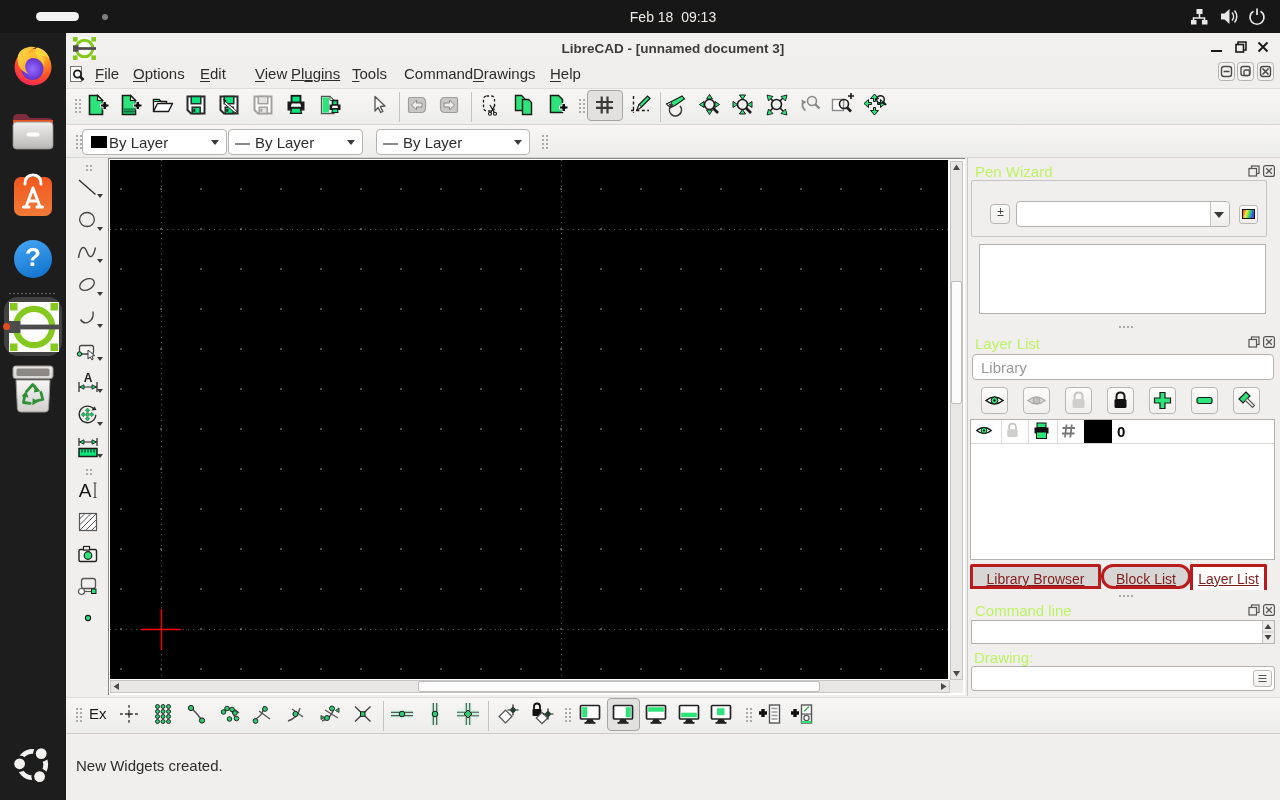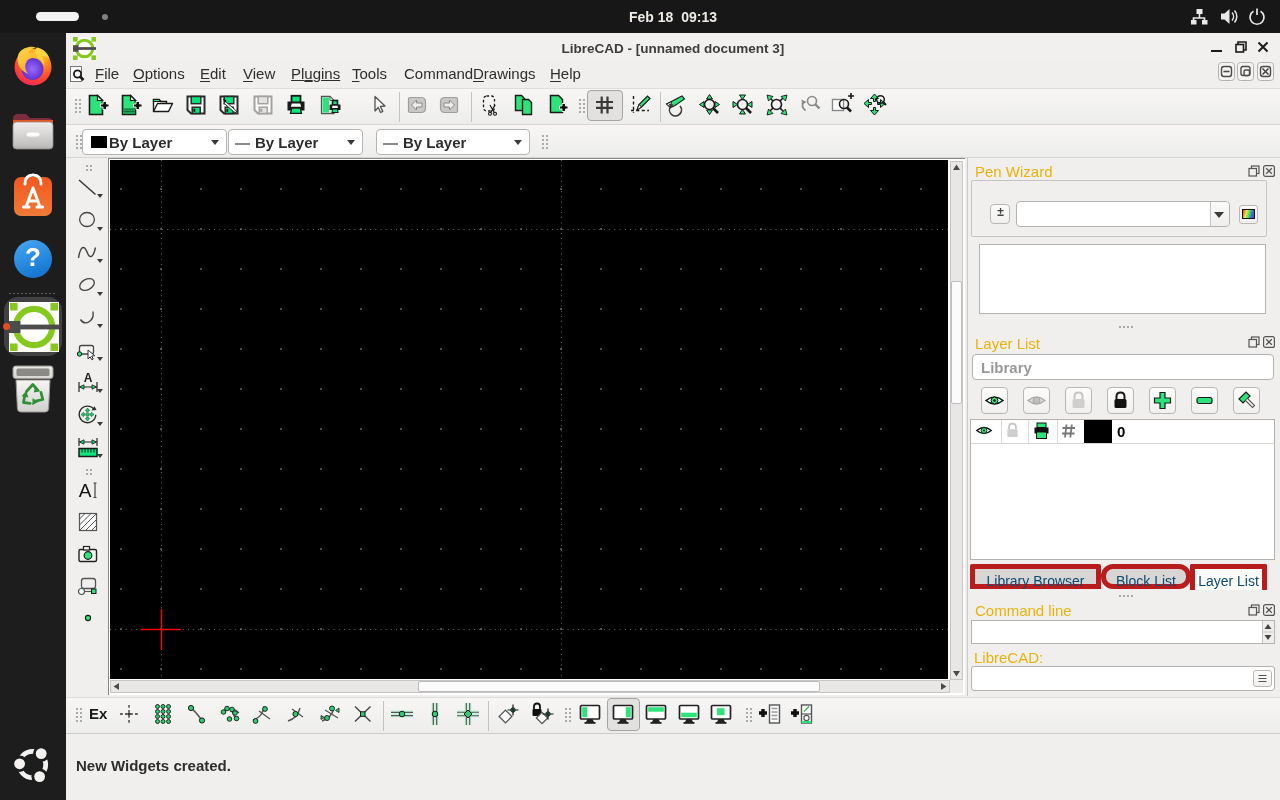--- a/index.html
+++ b/index.html
@@ -1,18 +1,18 @@
 <!DOCTYPE html>
 <html><head>
 <meta charset="utf-8">
 <style>
 * { margin:0; padding:0; box-sizing:border-box; }
 html,body { width:1280px; height:800px; overflow:hidden; }
 body { font-family:"Liberation Sans", sans-serif; background:#171717; position:relative; }
-.abs { position:absolute;font-weight:bold; }
+.abs { position:absolute; }
 svg { position:absolute; overflow:visible; }
 
 #topbar { left:0; top:0; width:1280px; height:33px; background:#171717; }
 #pill { left:36px; top:12px; width:43px; height:9px; background:#f2f2f2; border-radius:5px; }
 #wsdot { left:102px; top:14px; width:6px; height:6px; background:#808080; border-radius:50%; }
 #clock { left:66px; top:0; width:1214px; height:33px; line-height:34px; text-align:center; color:#eeebe7; font-size:14px; }
 
 #dock { left:0; top:33px; width:66px; height:767px; background:#1d1d1d; }
 
 #win { left:66px; top:33px; width:1214px; height:767px; background:#f0efee; font-size:0; }
@@ -34,25 +34,25 @@
 .vsep { position:absolute; width:1px; background:#c4c3c2; }
 
 #toolcol { left:66px; top:158px; width:44px; height:538px; background:#f0efee; }
 .dd { position:absolute; width:0; height:0; border-left:3.5px solid transparent; border-right:3.5px solid transparent; border-top:4.5px solid #3a3a3a; }
 
 #mdiborder { left:41px; top:125px; width:926px; height:571px; background:#fff; border-top:1px solid #888; border-left:1px solid #888; }
 #canvas { left:44px; top:128px; width:838px; height:517px; background:#000; }
 
 .sbtrack { position:absolute; background:#e8e7e6; border:1px solid #c6c5c4; }
 .sbslider { position:absolute; background:#fbfbfb; border:1px solid #bebdbc; border-radius:2px; }
-.ptitle { position:absolute; font-size:15px; color:#eab308; }
+.ptitle { position:absolute; font-size:15px; color:#bef264; }
 .whitebox { position:absolute; background:#fff; border:1px solid #b4b3b2; }
 .inputbox { position:absolute; background:#fff; border:1px solid #b4b3b2; border-radius:4px; }
 .tbtn { position:absolute; background:linear-gradient(#fcfcfb,#f0efee); border:1px solid #b8b7b6; border-radius:4px; }
-.tab { position:absolute; height:25px; line-height:25px; font-size:14px; color:#0c4a6e; text-align:center; border:5px solid #b91c1c; background:#d7d6d5; border-radius:2px 2px 0 0; }
+.tab { position:absolute; height:25px; line-height:25px; font-size:14px; color:#7f1d1d; text-align:center; border:3px solid #b91c1c; background:#d7d6d5; border-radius:2px 2px 0 0;text-decoration:underline; }
 .tab.active { background:#fdfdfc; border-bottom:none; height:26px; }
 
 #snapbar { left:66px; top:697px; width:1214px; height:37px; background:linear-gradient(#f7f6f5,#ededec); border-top:1px solid #dedddc; border-bottom:1px solid #cccbca; }
 #statusarea { left:66px; top:734px; width:1214px; height:66px; background:#f0efee; }
 </style>
 </head>
 <body>
 <div id="topbar" class="abs"></div>
 <div id="pill" class="abs"></div>
 <div id="wsdot" class="abs"></div>
@@ -215,21 +215,21 @@
 
 <svg style="left:70px;top:66px;" width="14" height="16" viewBox="0 0 14 16">
   <rect x="0.5" y="0.5" width="11" height="15" fill="#fdfdfd" stroke="#777" stroke-width="1"></rect>
   <circle cx="7.5" cy="8" r="3.6" stroke="#1a1a1a" stroke-width="1.8" fill="none"></circle>
   <line x1="10" y1="10.5" x2="13.5" y2="14" stroke="#1a1a1a" stroke-width="2.6"></line>
 </svg>
 
 <div class="mi" style="left:95px;top:65px;"><span>F</span>ile</div>
 <div class="mi" style="left:133px;top:65px;"><span>O</span>ptions</div>
 <div class="mi" style="left:200px;top:65px;"><span>E</span>dit</div>
-<div class="mi" style="left:243px;top:65px;"><span>V</span>iew</div>
+<div class="mi" style="left:255px;top:65px;"><span>V</span>iew</div>
 <div class="mi" style="left:291px;top:65px;text-decoration:underline;">Pl<span>u</span>gins</div>
 <div class="mi" style="left:352px;top:65px;"><span>T</span>ools</div>
 <div class="mi" style="left:404px;top:65px;">Command</div>
 <div class="mi" style="left:473px;top:65px;"><span>D</span>rawings</div>
 <div class="mi" style="left:550px;top:65px;"><span>H</span>elp</div>
 
 <svg style="left:1218px;top:62px;" width="17" height="19" viewBox="0 0 17 19">
   <rect x="0.5" y="0.5" width="16" height="18" rx="3" fill="#f4f3f2" stroke="#b3b2b1"></rect>
   <rect x="3.5" y="4.5" width="10" height="10" rx="2.5" stroke="#4a4a4a" stroke-width="1.4" fill="none"></rect>
   <line x1="5.5" y1="9.5" x2="11.5" y2="9.5" stroke="#4a4a4a" stroke-width="1.6"></line>
@@ -648,21 +648,21 @@
   <rect x="0.6" y="0.6" width="10.8" height="10.8" rx="2" stroke="#555" fill="none" stroke-width="1.2"></rect>
   <path d="M3.2 3.2 L8.8 8.8 M8.8 3.2 L3.2 8.8" stroke="#555" stroke-width="1.3"></path>
 </svg>
 <div class="whitebox" style="left:971px;top:620px;width:304px;height:24px;"></div>
 <div class="abs" style="left:1262px;top:621px;width:12px;height:22px;background:#efeeed;border-left:1px solid #c5c4c3;"></div>
 <svg style="left:1263px;top:623px;" width="10" height="18" viewBox="0 0 10 18">
   <path d="M5 1 L8.5 6 H1.5 Z" fill="#444"></path>
   <path d="M5 17 L8.5 12 H1.5 Z" fill="#444"></path>
   <path d="M0 9 H10" stroke="#c5c4c3" stroke-width="1"></path>
 </svg>
-<div class="ptitle" style="left:974px;top:649px;">LibreCAD:</div>
+<div class="ptitle" style="left:974px;top:649px;">Drawing:</div>
 <div class="inputbox" style="left:971px;top:666px;width:304px;height:25px;border-radius:3px;"></div>
 <div class="tbtn" style="left:1253px;top:670px;width:19px;height:17px;border-radius:3px;"></div>
 <svg style="left:1258px;top:674px;" width="9" height="9" viewBox="0 0 9 9">
   <path d="M0.5 1.5 H8.5 M0.5 4.5 H8.5 M0.5 7.5 H8.5" stroke="#555" stroke-width="1.2"></path>
 </svg>
 
 <div id="snapbar" class="abs" style="left:66px;"></div>
 <div class="grip" style="left:74px;top:706px;width:8px;height:17px;"></div>
 <div class="abs" style="left:89px;top:705px;font-size:15px;color:#1a1a1a;">Ex</div>
 <svg style="left:117px;top:702px;" width="24" height="24" viewBox="0 0 24 24">

